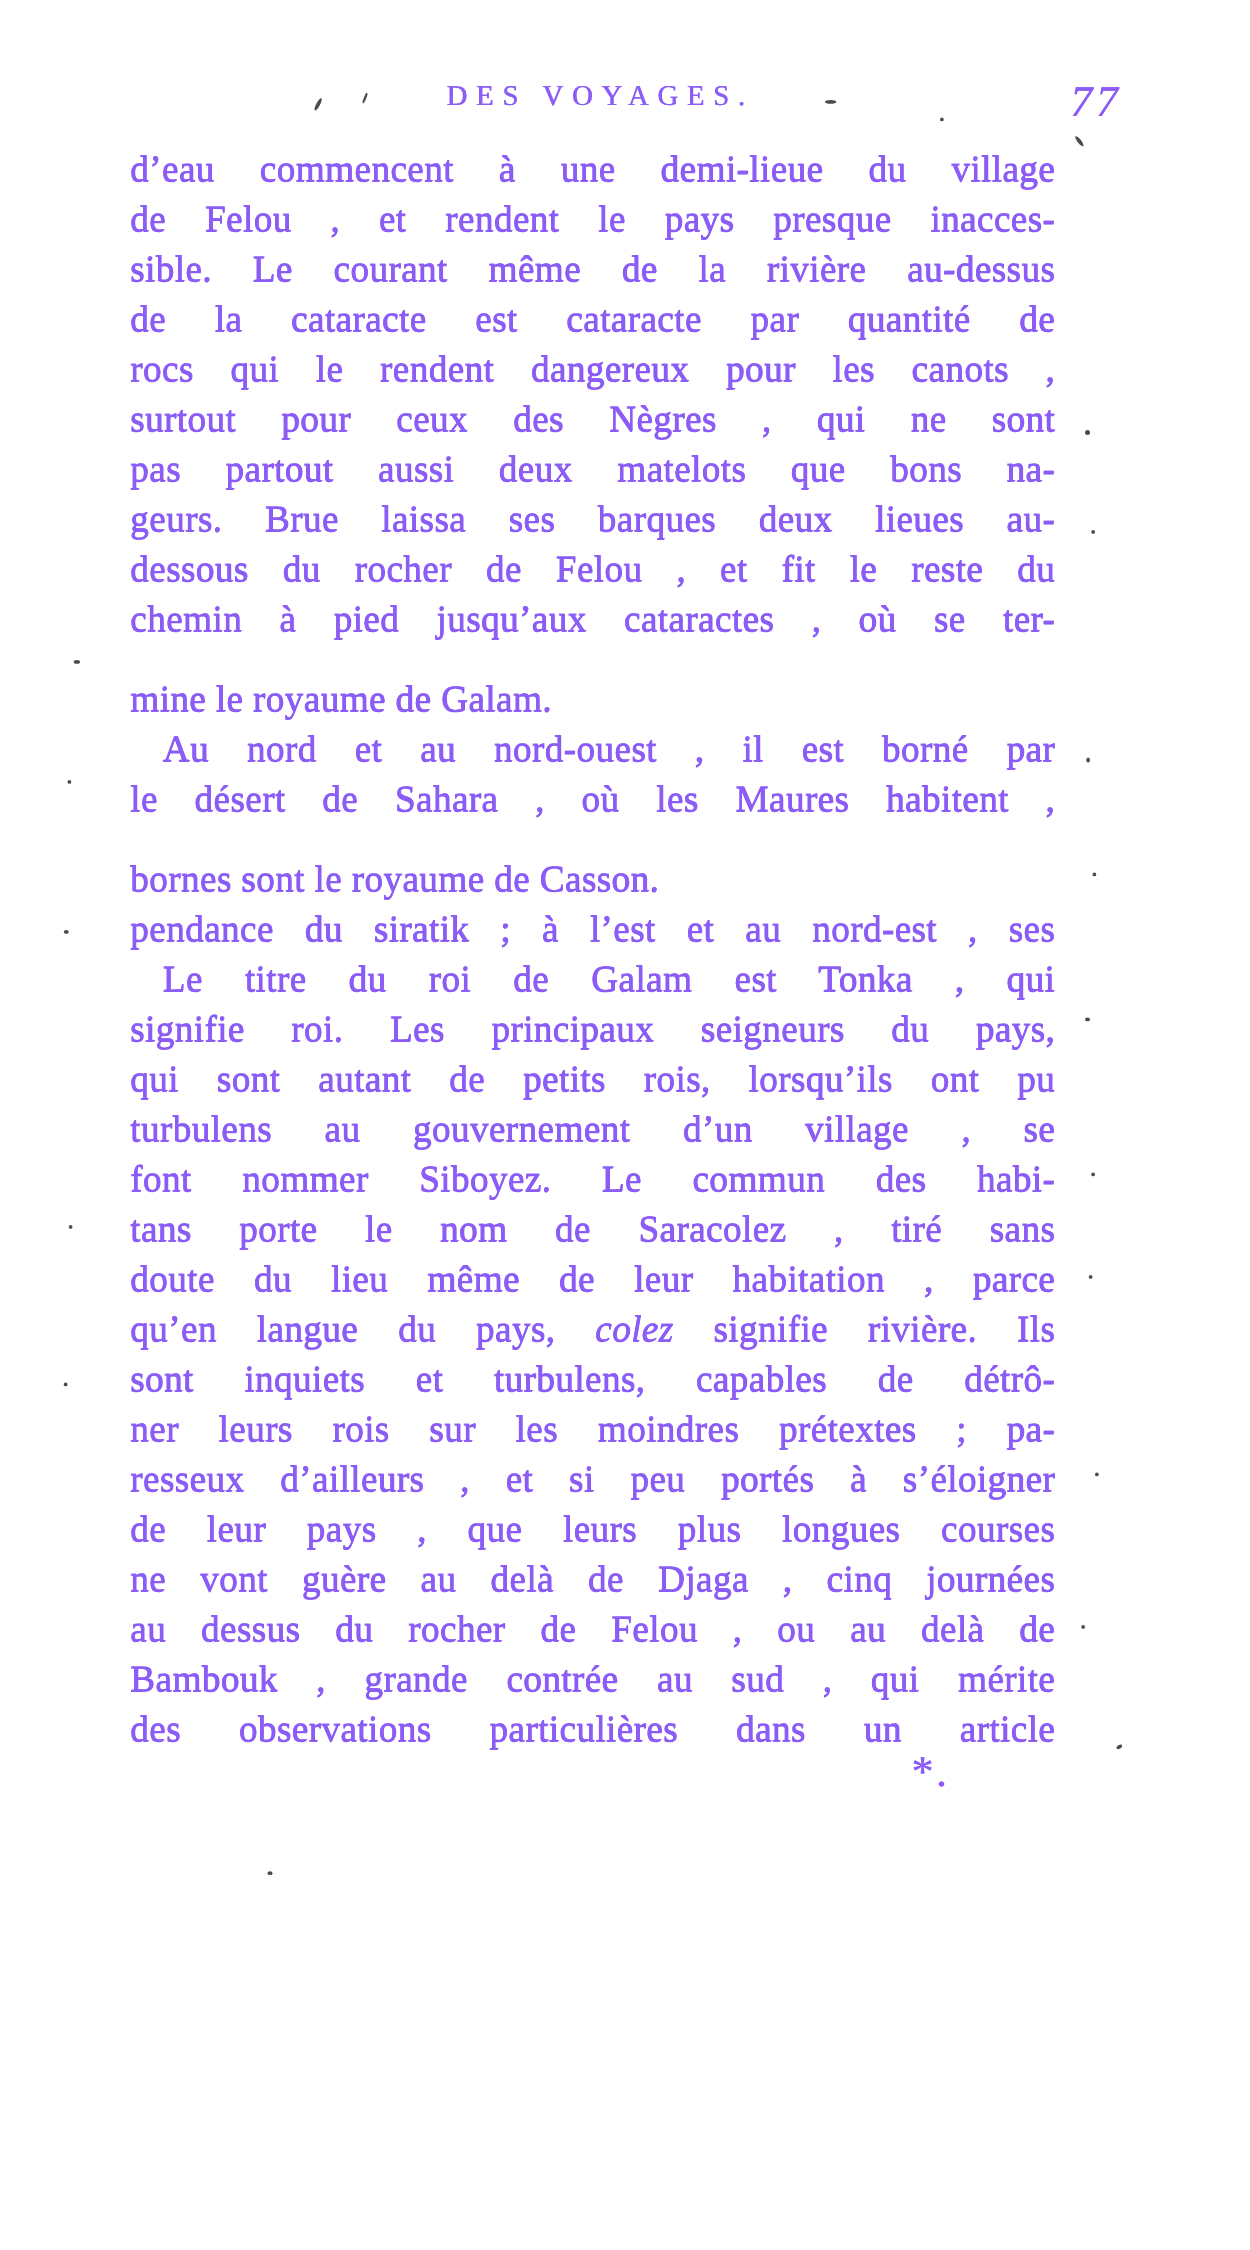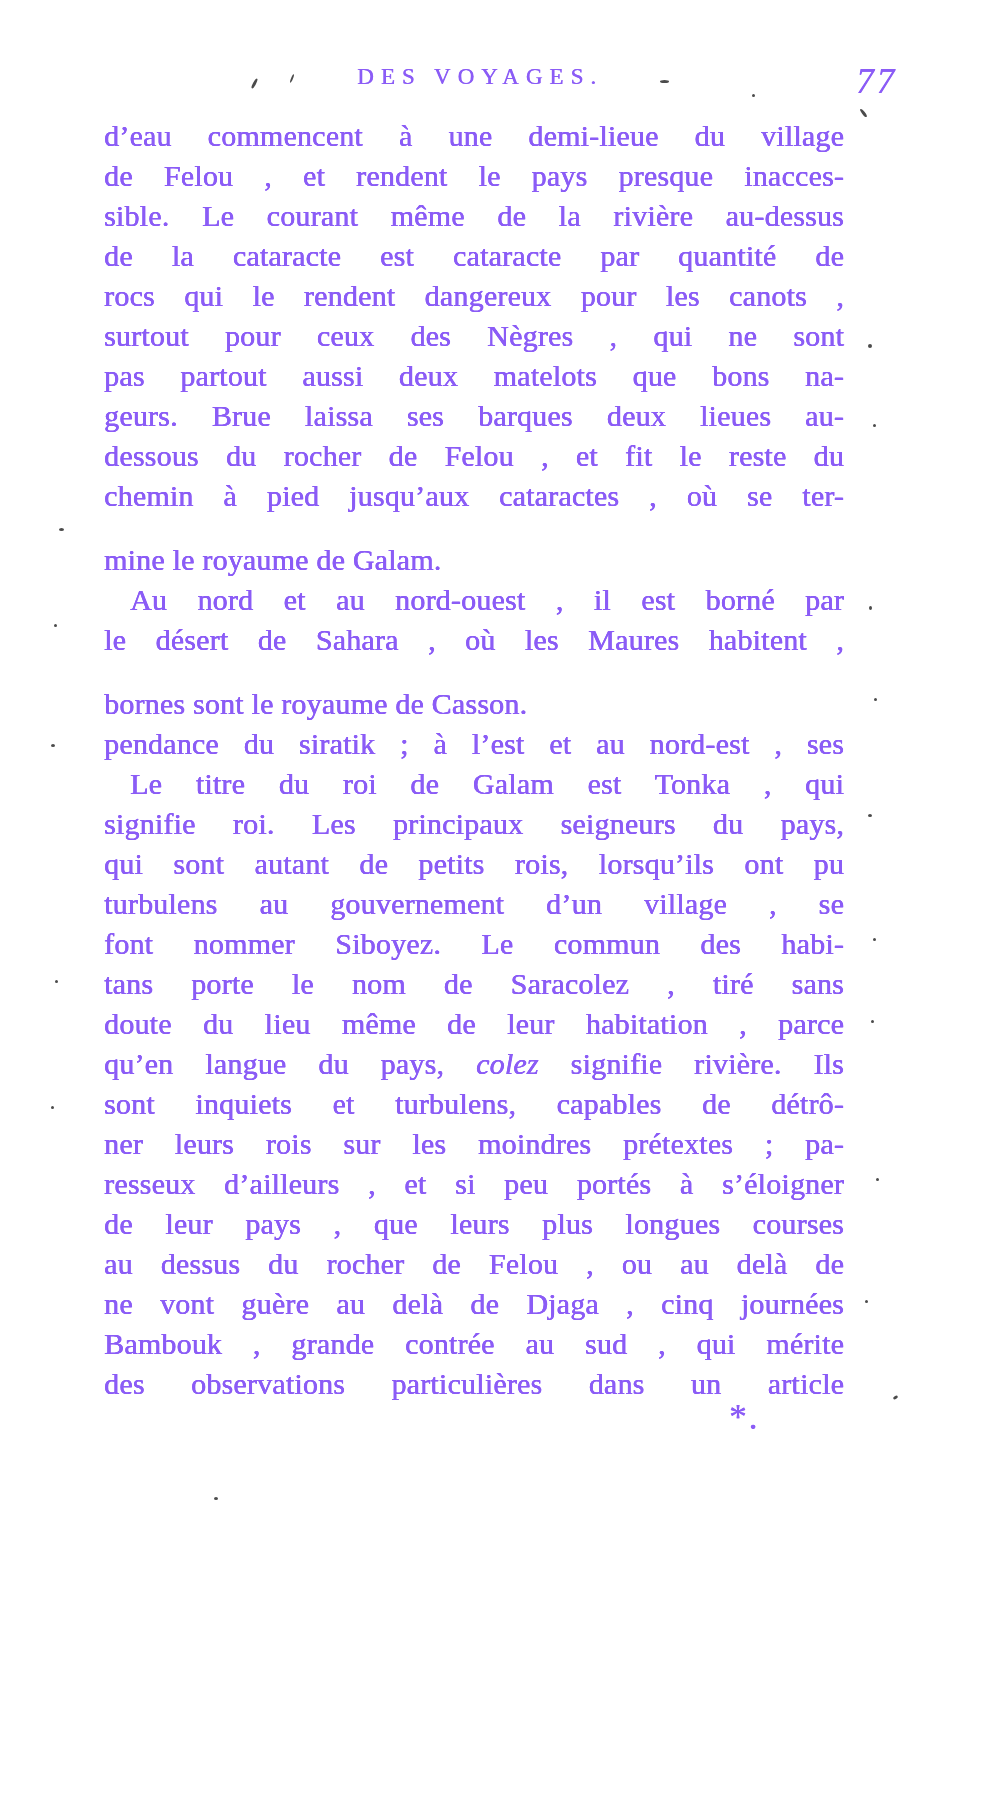--- a/index.html
+++ b/index.html
@@ -60,22 +60,22 @@
     <div class="line">qui sont autant de petits rois, lorsqu’ils ont pu</div>
     <div class="line">turbulens au gouvernement d’un village , se</div>
     <div class="line">font nommer Siboyez. Le commun des habi-</div>
     <div class="line">tans porte le nom de Saracolez , tiré sans</div>
     <div class="line">doute du lieu même de leur habitation , parce</div>
     <div class="line"><span>qu’en langue du pays, </span><span class="it">colez</span><span> signifie rivière. Ils</span></div>
     <div class="line">sont inquiets et turbulens, capables de détrô-</div>
     <div class="line">ner leurs rois sur les moindres prétextes ; pa-</div>
     <div class="line">resseux d’ailleurs , et si peu portés à s’éloigner</div>
     <div class="line">de leur pays , que leurs plus longues courses</div>
+    <div class="line">ne vont guère au delà de Djaga , cinq journées</div>
     <div class="line">au dessus du rocher de Felou , ou au delà de</div>
-    <div class="line">ne vont guère au delà de Djaga , cinq journées</div>
     <div class="line">Bambouk , grande contrée au sud , qui mérite</div>
     <div class="line">des observations particulières dans un article</div>
   </div>
 
   <div class="footmark">*.</div>
 <div class="speck" style="left: 253px; top: 78px; width: 3px; height: 11px; transform: rotate(28deg);"></div>
     <div class="speck" style="left: 291px; top: 74px; width: 2px; height: 9px; transform: rotate(22deg);"></div>
     <div class="speck" style="left: 660px; top: 80px; width: 9px; height: 3px; transform: rotate(0deg);"></div>
     <div class="speck" style="left: 862px; top: 108px; width: 3px; height: 10px; transform: rotate(-38deg);"></div>
     <div class="speck" style="left: 752px; top: 94px; width: 3px; height: 3px; transform: rotate(0deg);"></div>

